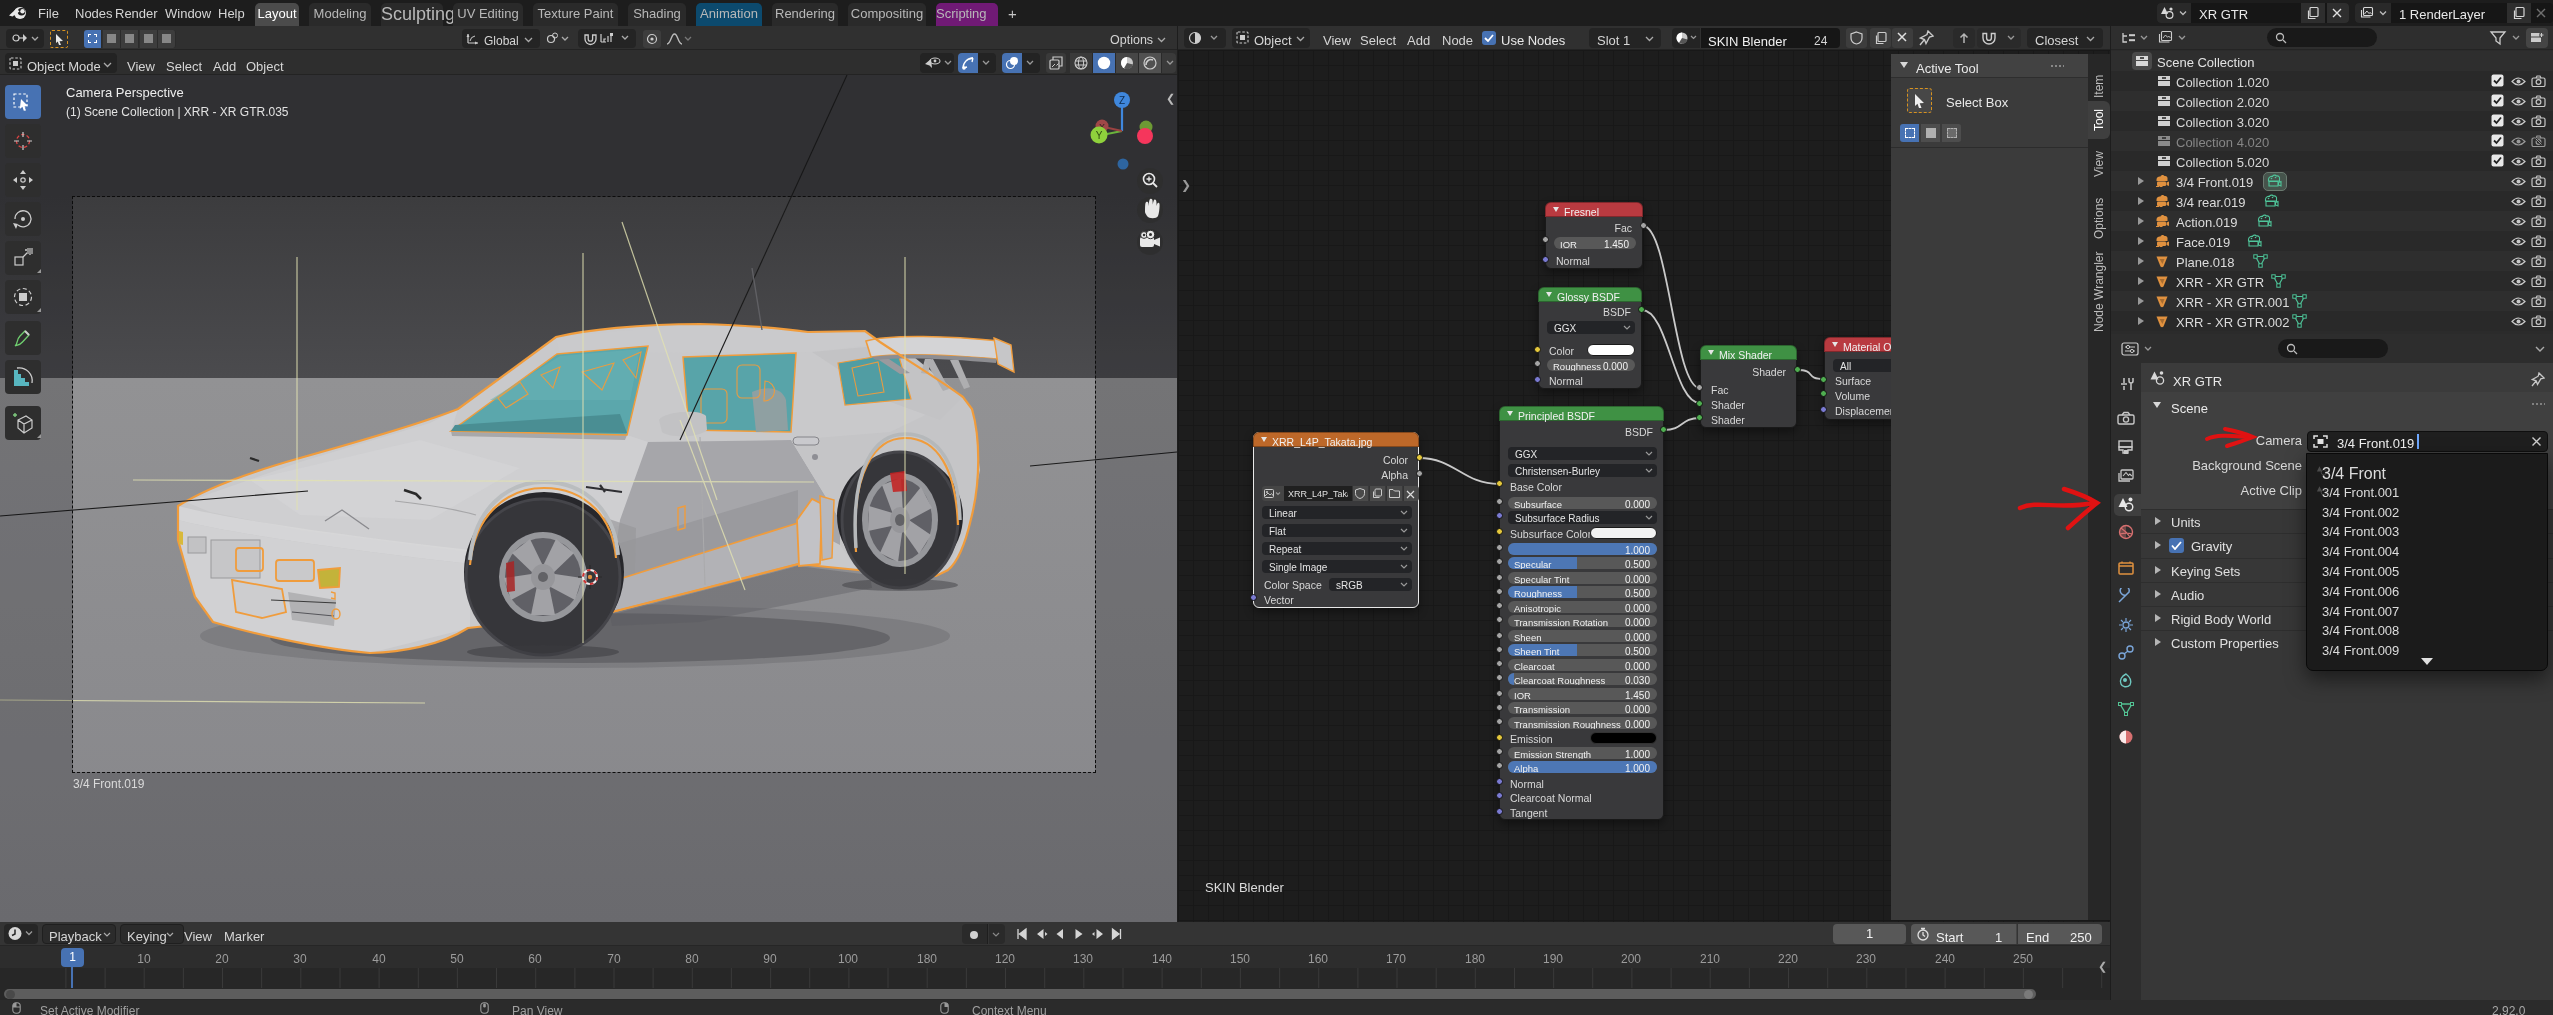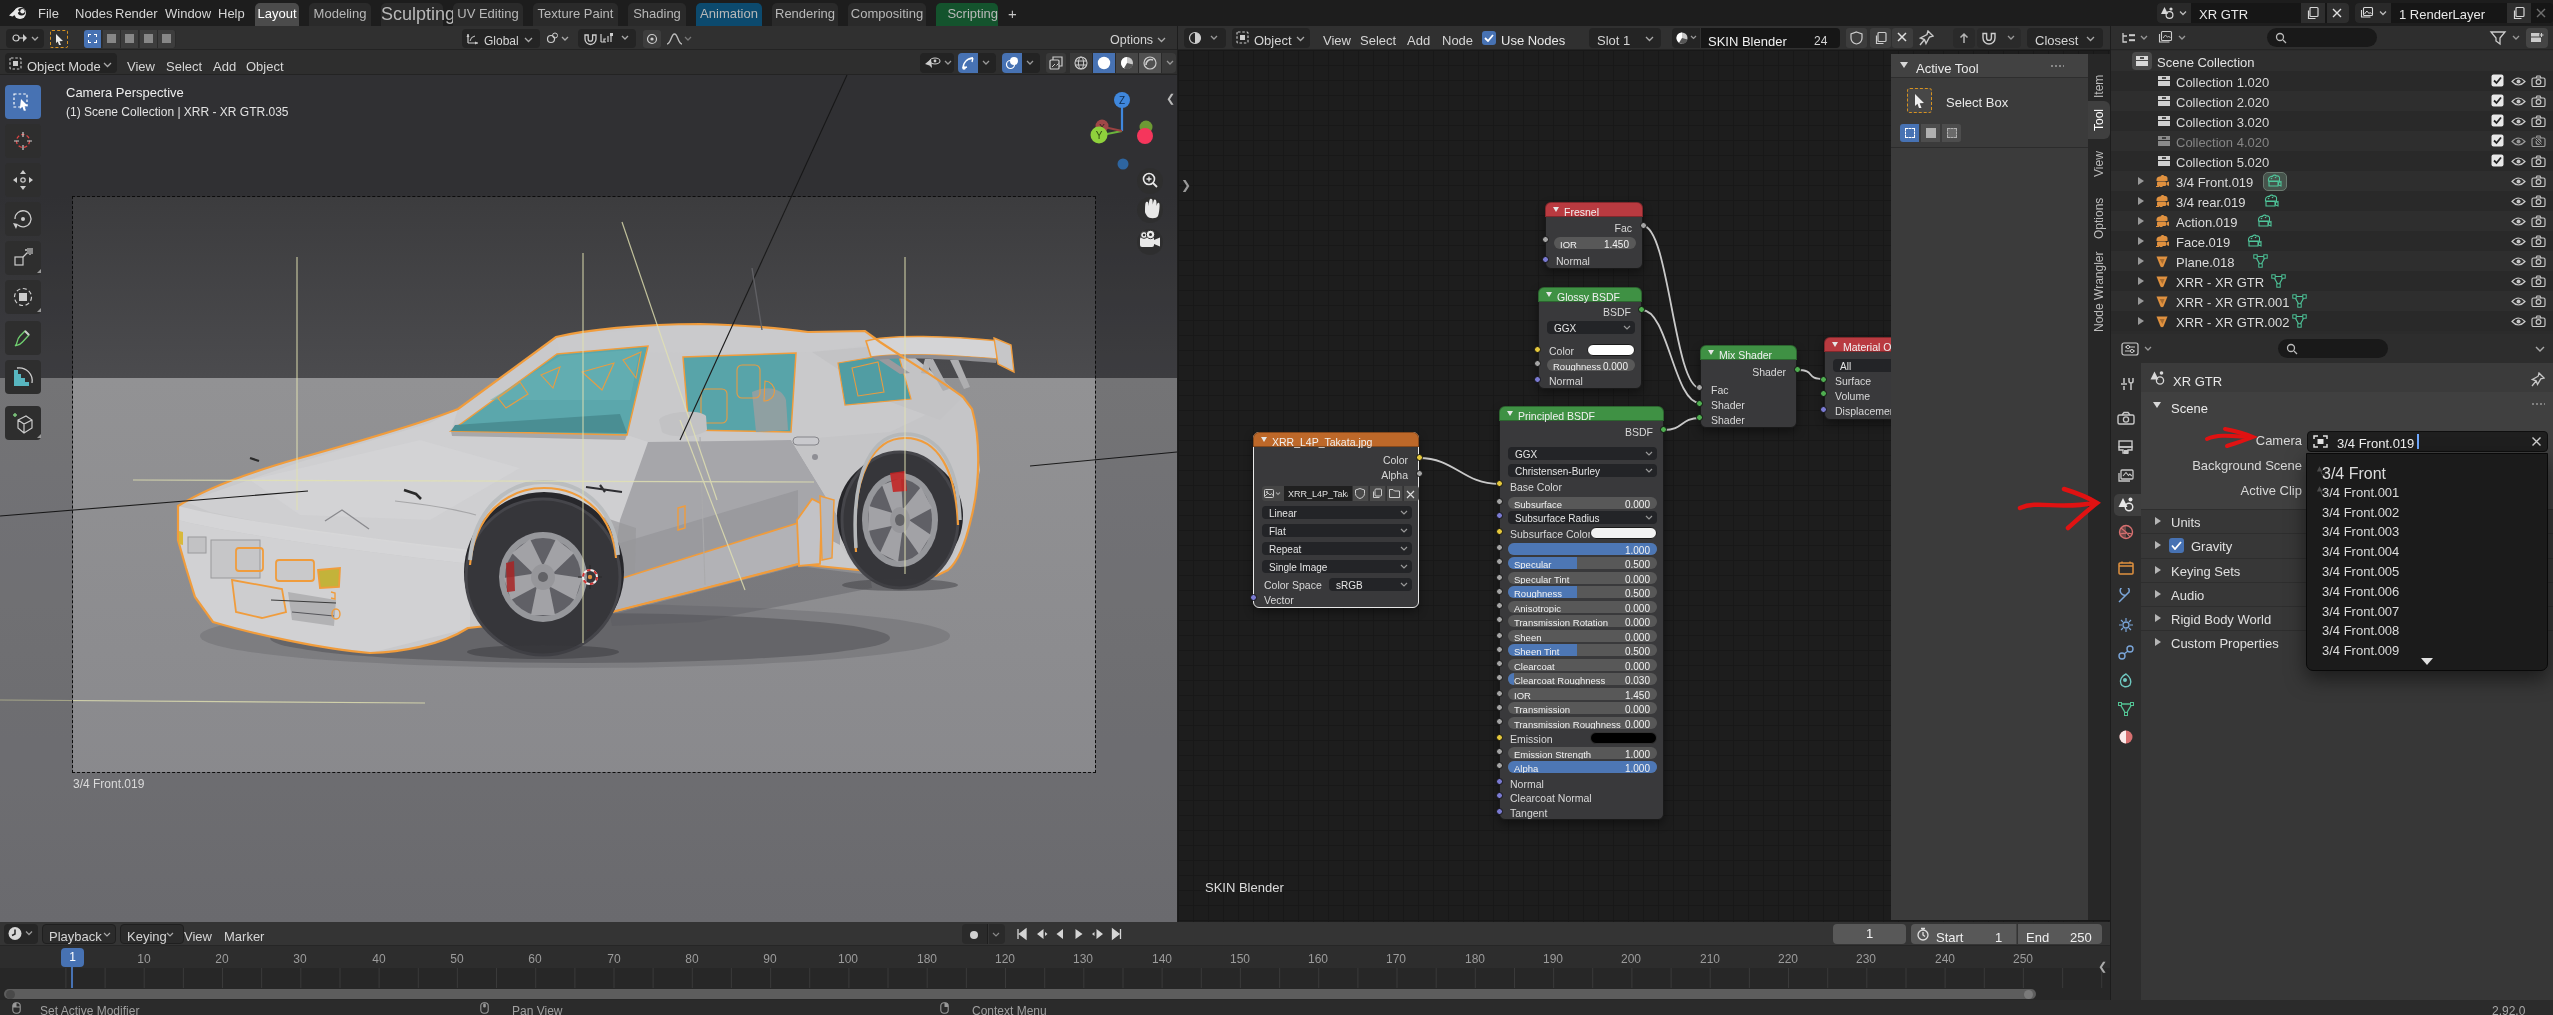--- a/index.html
+++ b/index.html
@@ -23,21 +23,21 @@
 <div class="a tx" style="left:218px;top:7px">Help</div>
 <div class="a" style="left:255px;top:3px;width:44px;height:23px;background:#4b4b4b;border-radius:5px 5px 0 0;color:#ffffff;font-size:13px;text-align:center;line-height:22px">Layout</div>
 <div class="a" style="left:309px;top:3px;width:62px;height:23px;background:#2a2a2a;border-radius:5px 5px 0 0;color:#b8b8b8;font-size:13px;text-align:center;line-height:22px">Modeling</div>
 <div class="a" style="left:381px;top:3px;width:62px;height:23px;background:#2a2a2a;border-radius:5px 5px 0 0;color:#b8b8b8;font-size:18px;line-height:22px">Sculpting</div>
 <div class="a" style="left:453px;top:3px;width:70px;height:23px;background:#2a2a2a;border-radius:5px 5px 0 0;color:#b8b8b8;font-size:13px;text-align:center;line-height:22px">UV Editing</div>
 <div class="a" style="left:533px;top:3px;width:85px;height:23px;background:#2a2a2a;border-radius:5px 5px 0 0;color:#b8b8b8;font-size:13px;text-align:center;line-height:22px">Texture Paint</div>
 <div class="a" style="left:628px;top:3px;width:58px;height:23px;background:#2a2a2a;border-radius:5px 5px 0 0;color:#b8b8b8;font-size:13px;text-align:center;line-height:22px">Shading</div>
 <div class="a" style="left:696px;top:3px;width:66px;height:23px;background:#0c4a6e;border-radius:5px 5px 0 0;color:#b8b8b8;font-size:13px;text-align:center;line-height:22px">Animation</div>
 <div class="a" style="left:772px;top:3px;width:66px;height:23px;background:#2a2a2a;border-radius:5px 5px 0 0;color:#b8b8b8;font-size:13px;text-align:center;line-height:22px">Rendering</div>
 <div class="a" style="left:848px;top:3px;width:78px;height:23px;background:#2a2a2a;border-radius:5px 5px 0 0;color:#b8b8b8;font-size:13px;text-align:center;line-height:22px">Compositing</div>
-<div class="a" style="left:936px;top:3px;width:62px;height:23px;background:#14532d;border-radius:5px 5px 0 0;color:#b8b8b8;font-size:13px;text-align:right;line-height:22px">Scripting</div>
+<div class="a" style="left:936px;top:3px;width:62px;height:23px;background:#701a75;border-radius:5px 5px 0 0;color:#b8b8b8;font-size:13px;text-align:left;line-height:22px">Scripting</div>
 <div class="a" style="left:1008px;top:5px;color:#c5c5c5;font-size:15px">+</div>
 <div class="a" style="left:2157px;top:3px;width:192px;height:20px;background:#161616;border-radius:4px;overflow:hidden">
 <div class="a" style="left:0;top:0;width:34px;height:20px;background:#292929"></div>
 <svg class="a" style="left:3px;top:3px" width="15" height="14" viewBox="0 0 15 14">
         <path d="M4.5 1 L8 8 L1 8 Z" fill="#d8d8d8"></path>
         <circle cx="9.5" cy="9" r="3.4" fill="none" stroke="#d8d8d8" stroke-width="1.2"></circle>
         <circle cx="11" cy="3" r="1.6" fill="#d8d8d8"></circle>
       </svg>
 <svg class="a" style="left:22px;top:7px" width="8" height="6" viewBox="0 0 8 6">
         <path d="M1 1.5 L4 4.5 L7 1.5" stroke="#bbb" fill="none" stroke-width="1.3"></path>

